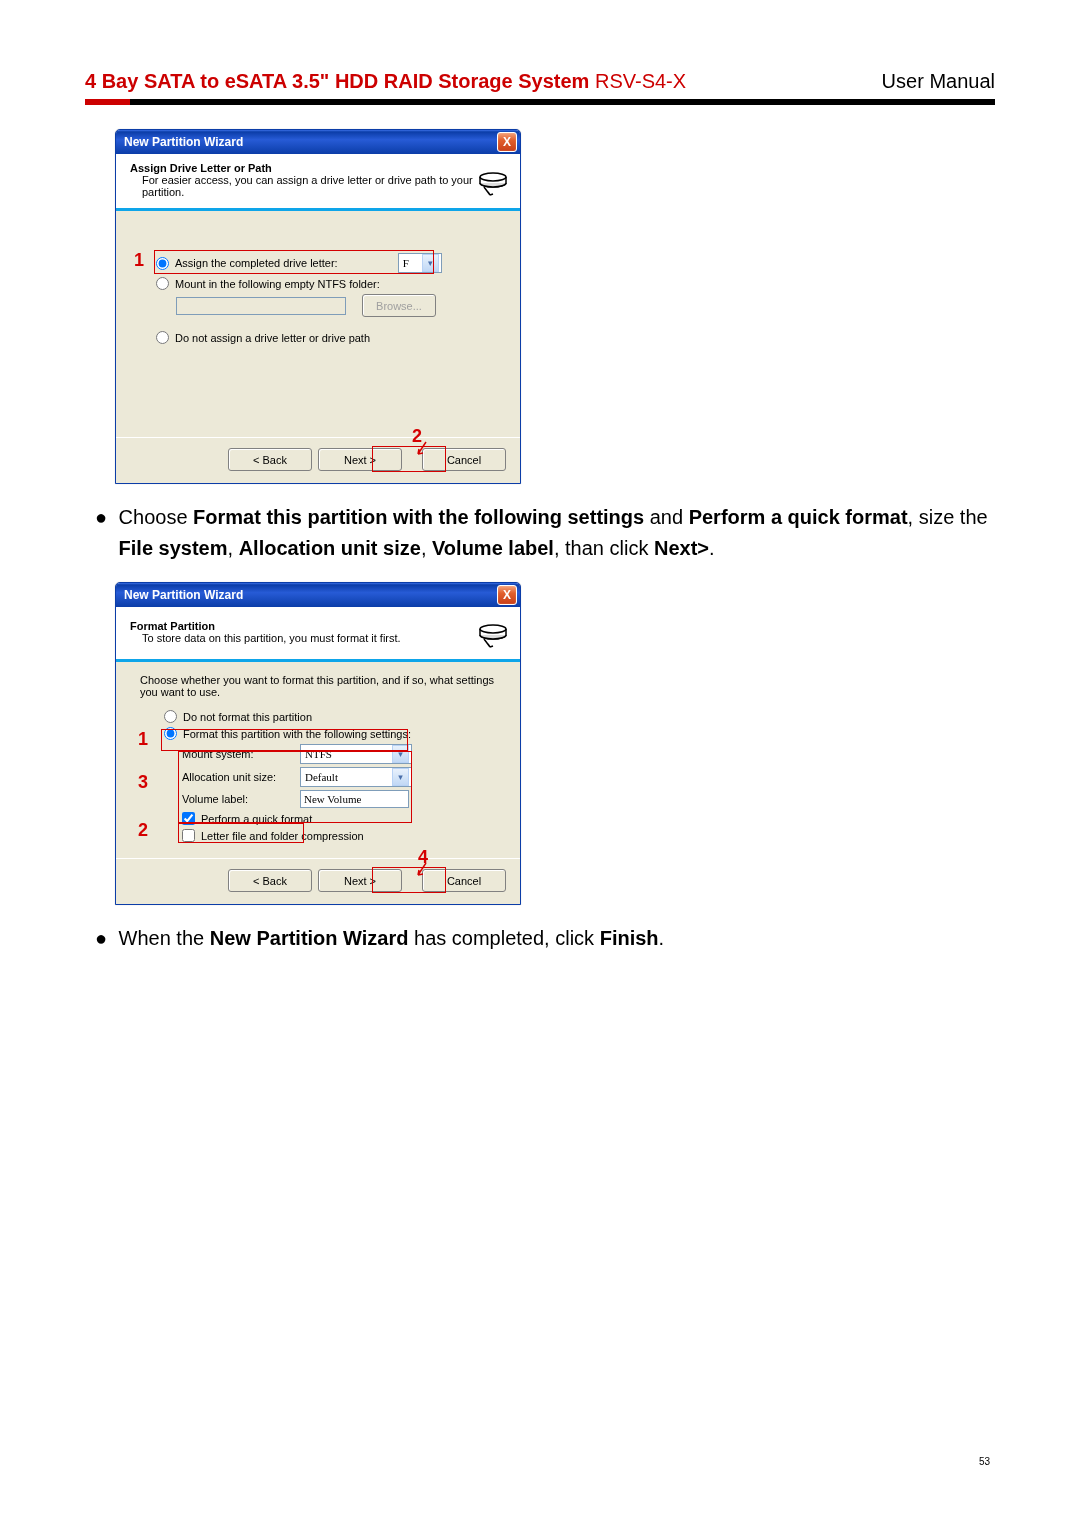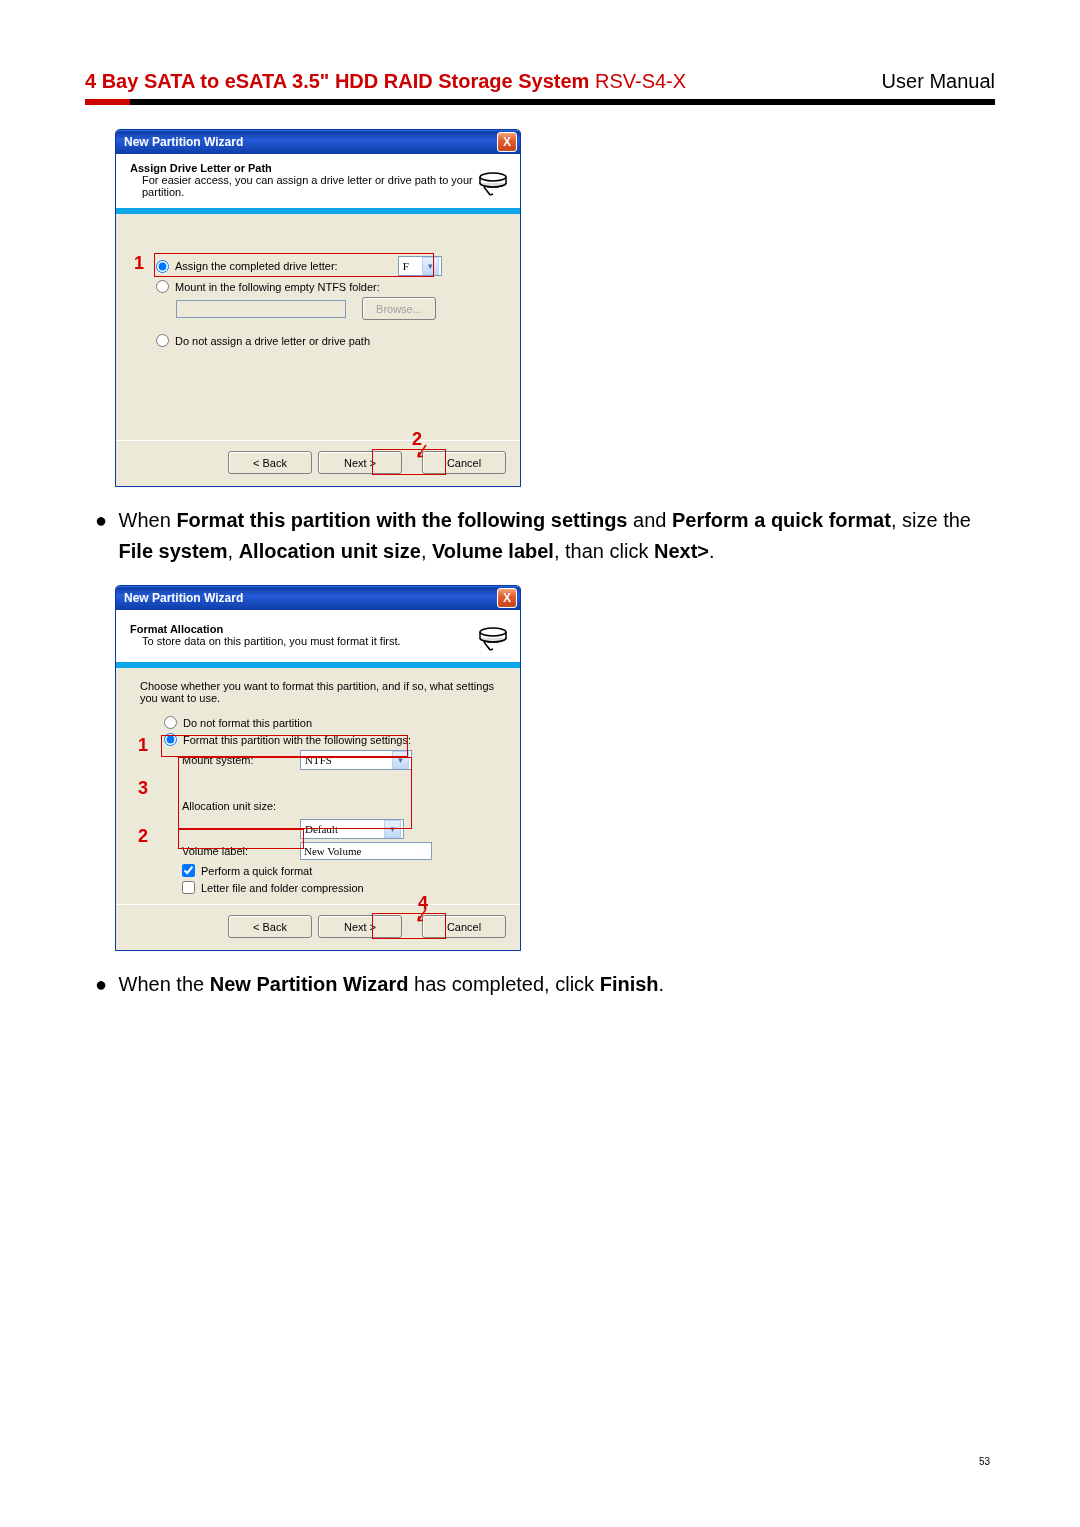--- a/index.html
+++ b/index.html
@@ -80,21 +80,21 @@
     border: 1px solid #fff;
     border-radius: 3px;
     display:flex;align-items:center;justify-content:center;
     color:#fff;font-weight:bold;font-size:12px;
     box-shadow: inset 0 0 1px rgba(255,255,255,.6);
   }
   .dlg-header {
     background: #fff;
     padding: 8px 10px 10px 14px;
     display:flex;align-items:center;justify-content:space-between;
-    border-bottom: 6px solid #0ea5e9;
+    border-bottom: 3px solid #0ea5e9;
   }
   .dlg-header .texts { font-family: Tahoma, Arial, sans-serif; }
   .dlg-header .h-title { font-weight: bold; font-size: 11px; }
   .dlg-header .h-sub { font-size: 11px; margin-left: 12px; }
   .disk-icon {
     width: 34px; height: 34px;
     display:flex;align-items:center;justify-content:center;
   }
   .dlg-body {
     padding: 14px 18px 10px 18px;
@@ -225,35 +225,35 @@
         <svg class="ann-arrow" style="left:298px;top:2px;" width="18" height="18">
             <path d="M12 2 L4 14 M4 14 l1 -5 M4 14 l5 -1" stroke="#d40000" stroke-width="1.5" fill="none"></path>
           </svg>
       </div>
     </div>
   </div>
 
   <div class="body-text">
     <span class="bullet">●</span>
     <span style="display:inline-block;width:calc(100% - 30px);">
-      <span>When </span><b>Format this partition with the following settings</b><span> and </span><b>Perform a quick format</b><span>, size the </span><b>File system</b><span>, </span><b>Allocation unit size</b><span>, </span><b>Volume label</b><span>, than click </span><b>Next&gt;</b><span>.</span>
+      <span>Choose </span><b>Format this partition with the following settings</b><span> and </span><b>Perform a quick format</b><span>, size the </span><b>File system</b><span>, </span><b>Allocation unit size</b><span>, </span><b>Volume label</b><span>, than click </span><b>Next&gt;</b><span>.</span>
     </span>
   </div>
 
   <div class="dialog-wrap">
     <div class="dialog">
       <div class="titlebar">
         <span>New Partition Wizard</span>
         <div class="close-btn">
             <span>X</span>
           </div>
       </div>
       <div class="dlg-header">
         <div class="texts">
-          <div class="h-title">Format Allocation</div>
+          <div class="h-title">Format Partition</div>
           <div class="h-sub">To store data on this partition, you must format it first.</div>
         </div>
         <div class="disk-icon">
           <svg width="34" height="34" viewBox="0 0 34 34">
             <ellipse cx="17" cy="14" rx="13" ry="4" fill="#fff" stroke="#000" stroke-width="1.5"></ellipse>
             <path d="M4 14 v6 a13 4 0 0 0 26 0 v-6" fill="none" stroke="#000" stroke-width="1.5"></path>
             <path d="M4 20 a13 4 0 0 0 26 0" fill="#ddd" stroke="#000" stroke-width="1.5"></path>
             <path d="M8 24 l6 8 M14 32 l-2 -3 M14 32 l3 -1" stroke="#000" stroke-width="1.5" fill="none"></path>
           </svg>
         </div>
@@ -274,28 +274,28 @@
           <div class="settings-rows">
             <div class="field-row">
               <span class="settings-label">Mount system:</span>
               <div class="xp-select" style="width:112px;">
                 <span>NTFS</span>
                 <span class="arrow">▾</span>
               </div>
             </div>
             <div class="field-row">
               <span class="settings-label">Allocation unit size:</span>
-              <div class="xp-select" style="width:104px;margin-top:46px;">
+              <div class="xp-select" style="width:112px;">
                 <span>Default</span>
                 <span class="arrow">▾</span>
               </div>
             </div>
             <div class="field-row">
               <span class="settings-label">Volume label:</span>
-              <input class="xp-input" style="width: 132px;" value="New Volume">
+              <input class="xp-input" style="width: 109px;" value="New Volume">
             </div>
             <div class="check" style="margin-top:4px;">
               <input type="checkbox" checked="" style="">
               <span>Perform a quick format</span>
             </div>
             <div class="check">
               <input type="checkbox" style="">
               <span>Letter file and folder compression</span>
             </div>
           </div>

